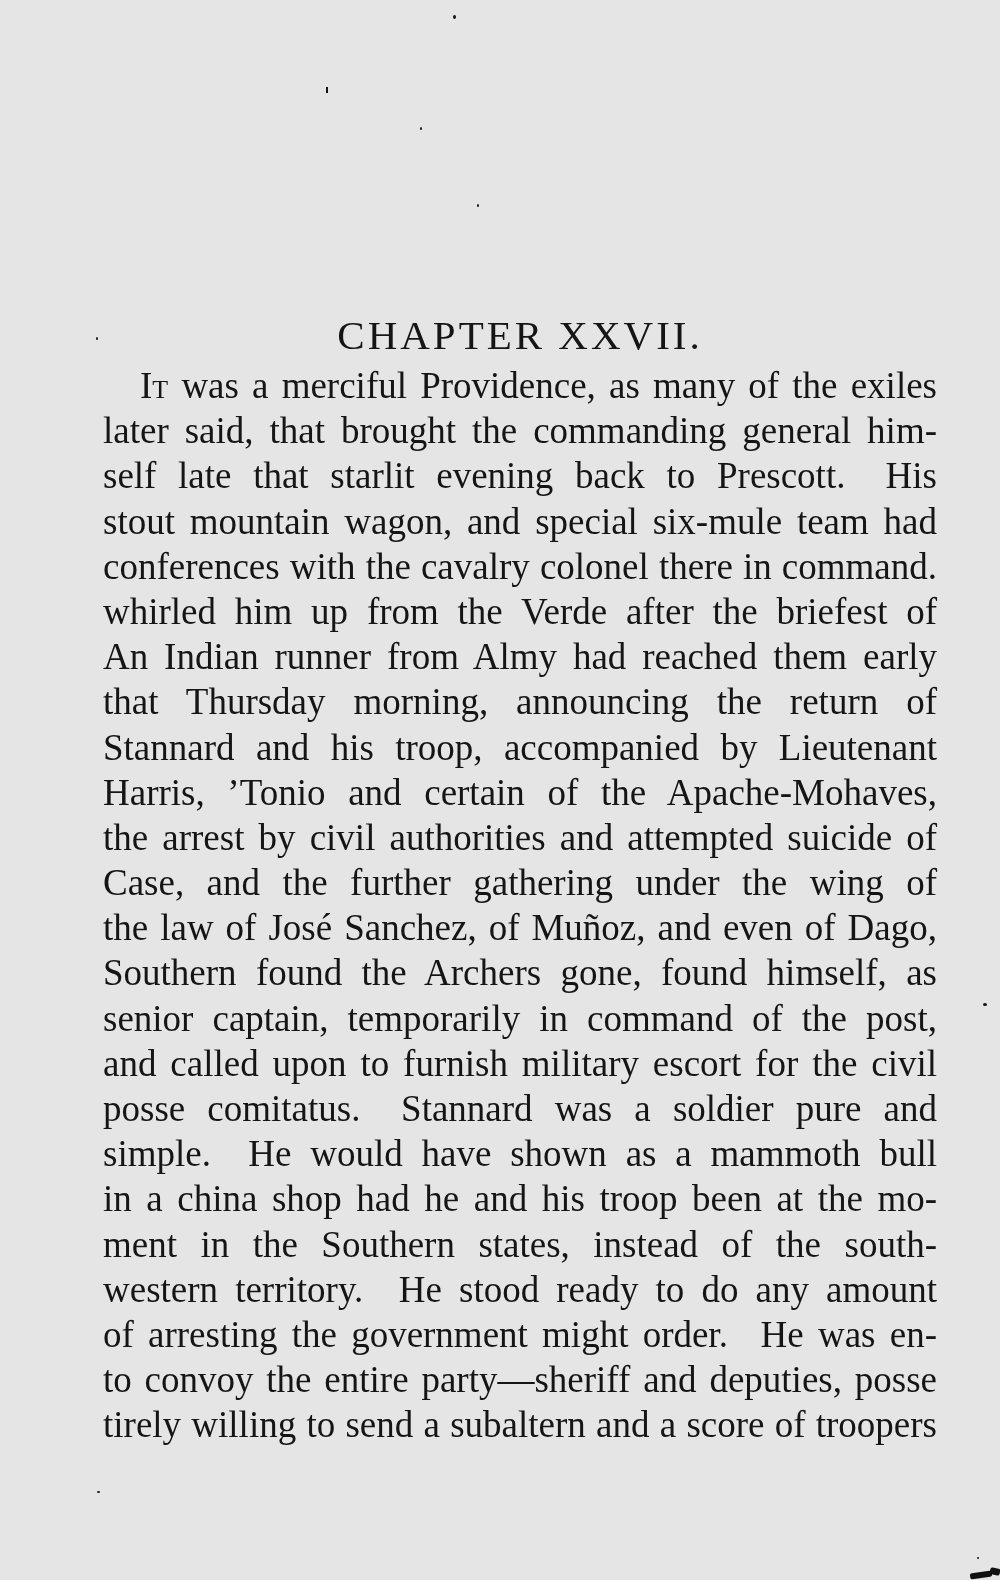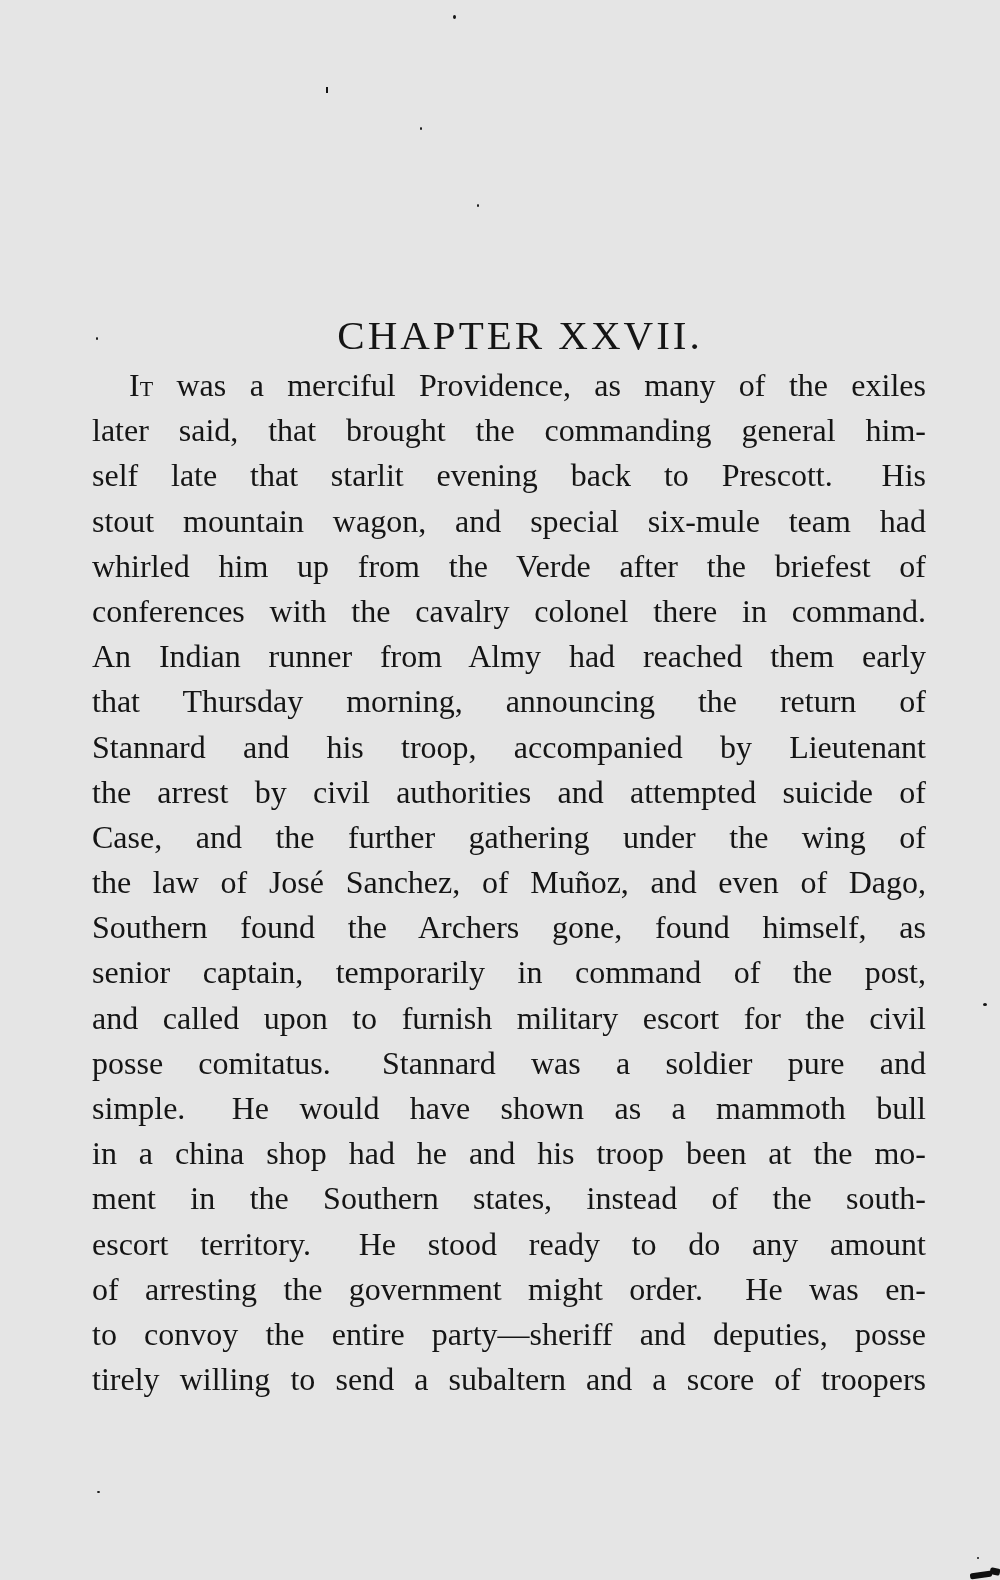--- a/index.html
+++ b/index.html
@@ -23,23 +23,23 @@
     width: 834px;
     text-align: center;
     font-size: 41px;
     letter-spacing: 3px;
     white-space: nowrap;
     font-weight: 400;
   }
   .paragraph {
     position: absolute;
     top: 363px;
-    left: 92px;
+    left: 103px;
     width: 834px;
-    font-size: 32px;
+    font-size: 37px;
   }
   .line {
     height: 45.2px;
     line-height: 45.2px;
     text-align: justify;
     text-align-last: justify;
     white-space: nowrap;
     box-sizing: border-box;
   }
   .line.first {
@@ -63,36 +63,37 @@
 
 <div class="page">
 
   <h1 class="chapter-heading">CHAPTER XXVII.</h1>
 
   <div class="paragraph">
       <div class="line first"><span>I</span><span class="sc">t</span><span> was a merciful Providence, as many of the exiles</span></div>
       <div class="line"><span>later said, that brought the commanding general him-</span></div>
       <div class="line"><span>self late that starlit evening back to Prescott.  His</span></div>
       <div class="line"><span>stout mountain wagon, and special six-mule team had</span></div>
+      <div class="line"><span>conferences with the cavalry colonel there in command.</span></div>
       <div class="line"><span>whirled him up from the Verde after the briefest of</span></div>
-      <div class="line"><span>conferences with the cavalry colonel there in command.</span></div>
       <div class="line"><span>An Indian runner from Almy had reached them early</span></div>
       <div class="line"><span>that Thursday morning, announcing the return of</span></div>
       <div class="line"><span>Stannard and his troop, accompanied by Lieutenant</span></div>
+      <div class="line"><span>Harris, ’Tonio and certain of the Apache-Mohaves,</span></div>
       <div class="line"><span>the arrest by civil authorities and attempted suicide of</span></div>
       <div class="line"><span>Case, and the further gathering under the wing of</span></div>
       <div class="line"><span>the law of José Sanchez, of Muñoz, and even of Dago,</span></div>
       <div class="line"><span>Southern found the Archers gone, found himself, as</span></div>
       <div class="line"><span>senior captain, temporarily in command of the post,</span></div>
       <div class="line"><span>and called upon to furnish military escort for the civil</span></div>
       <div class="line"><span class="it">posse comitatus.</span><span>  Stannard was a soldier pure and</span></div>
       <div class="line"><span>simple.  He would have shown as a mammoth bull</span></div>
       <div class="line"><span>in a china shop had he and his troop been at the mo-</span></div>
       <div class="line"><span>ment in the Southern states, instead of the south-</span></div>
-      <div class="line"><span>escort territory.  He stood ready to do any amount</span></div>
+      <div class="line"><span>western territory.  He stood ready to do any amount</span></div>
       <div class="line"><span>of arresting the government might order.  He was en-</span></div>
       <div class="line"><span>to convoy the entire party—sheriff and deputies, posse</span></div>
       <div class="line"><span>tirely willing to send a subaltern and a score of troopers</span></div>
     </div>
 
   <div class="speck" style="left:453px; top:15px; width:3px; height:4px;"></div>
   <div class="speck" style="left:326px; top:87px; width:2px; height:6px; border-radius:0;"></div>
   <div class="speck" style="left:420px; top:127px; width:2px; height:3px;"></div>
   <div class="speck" style="left:477px; top:204px; width:2px; height:3px;"></div>
   <div class="speck" style="left:96px; top:337px; width:2px; height:3px;"></div>

